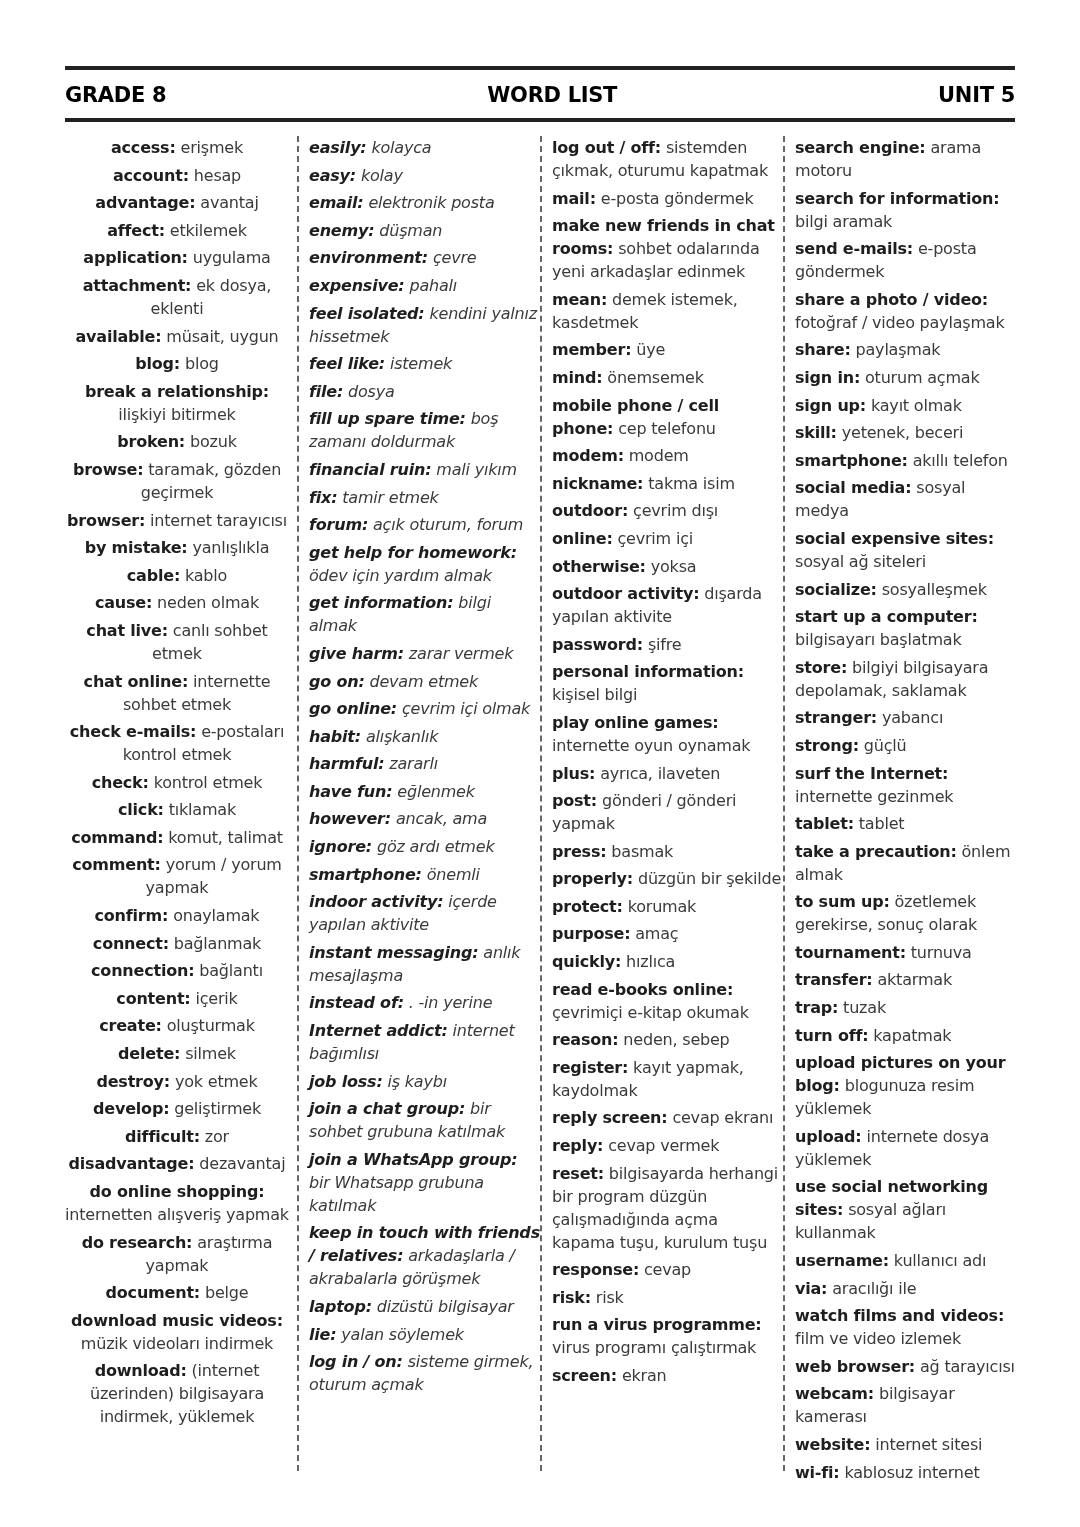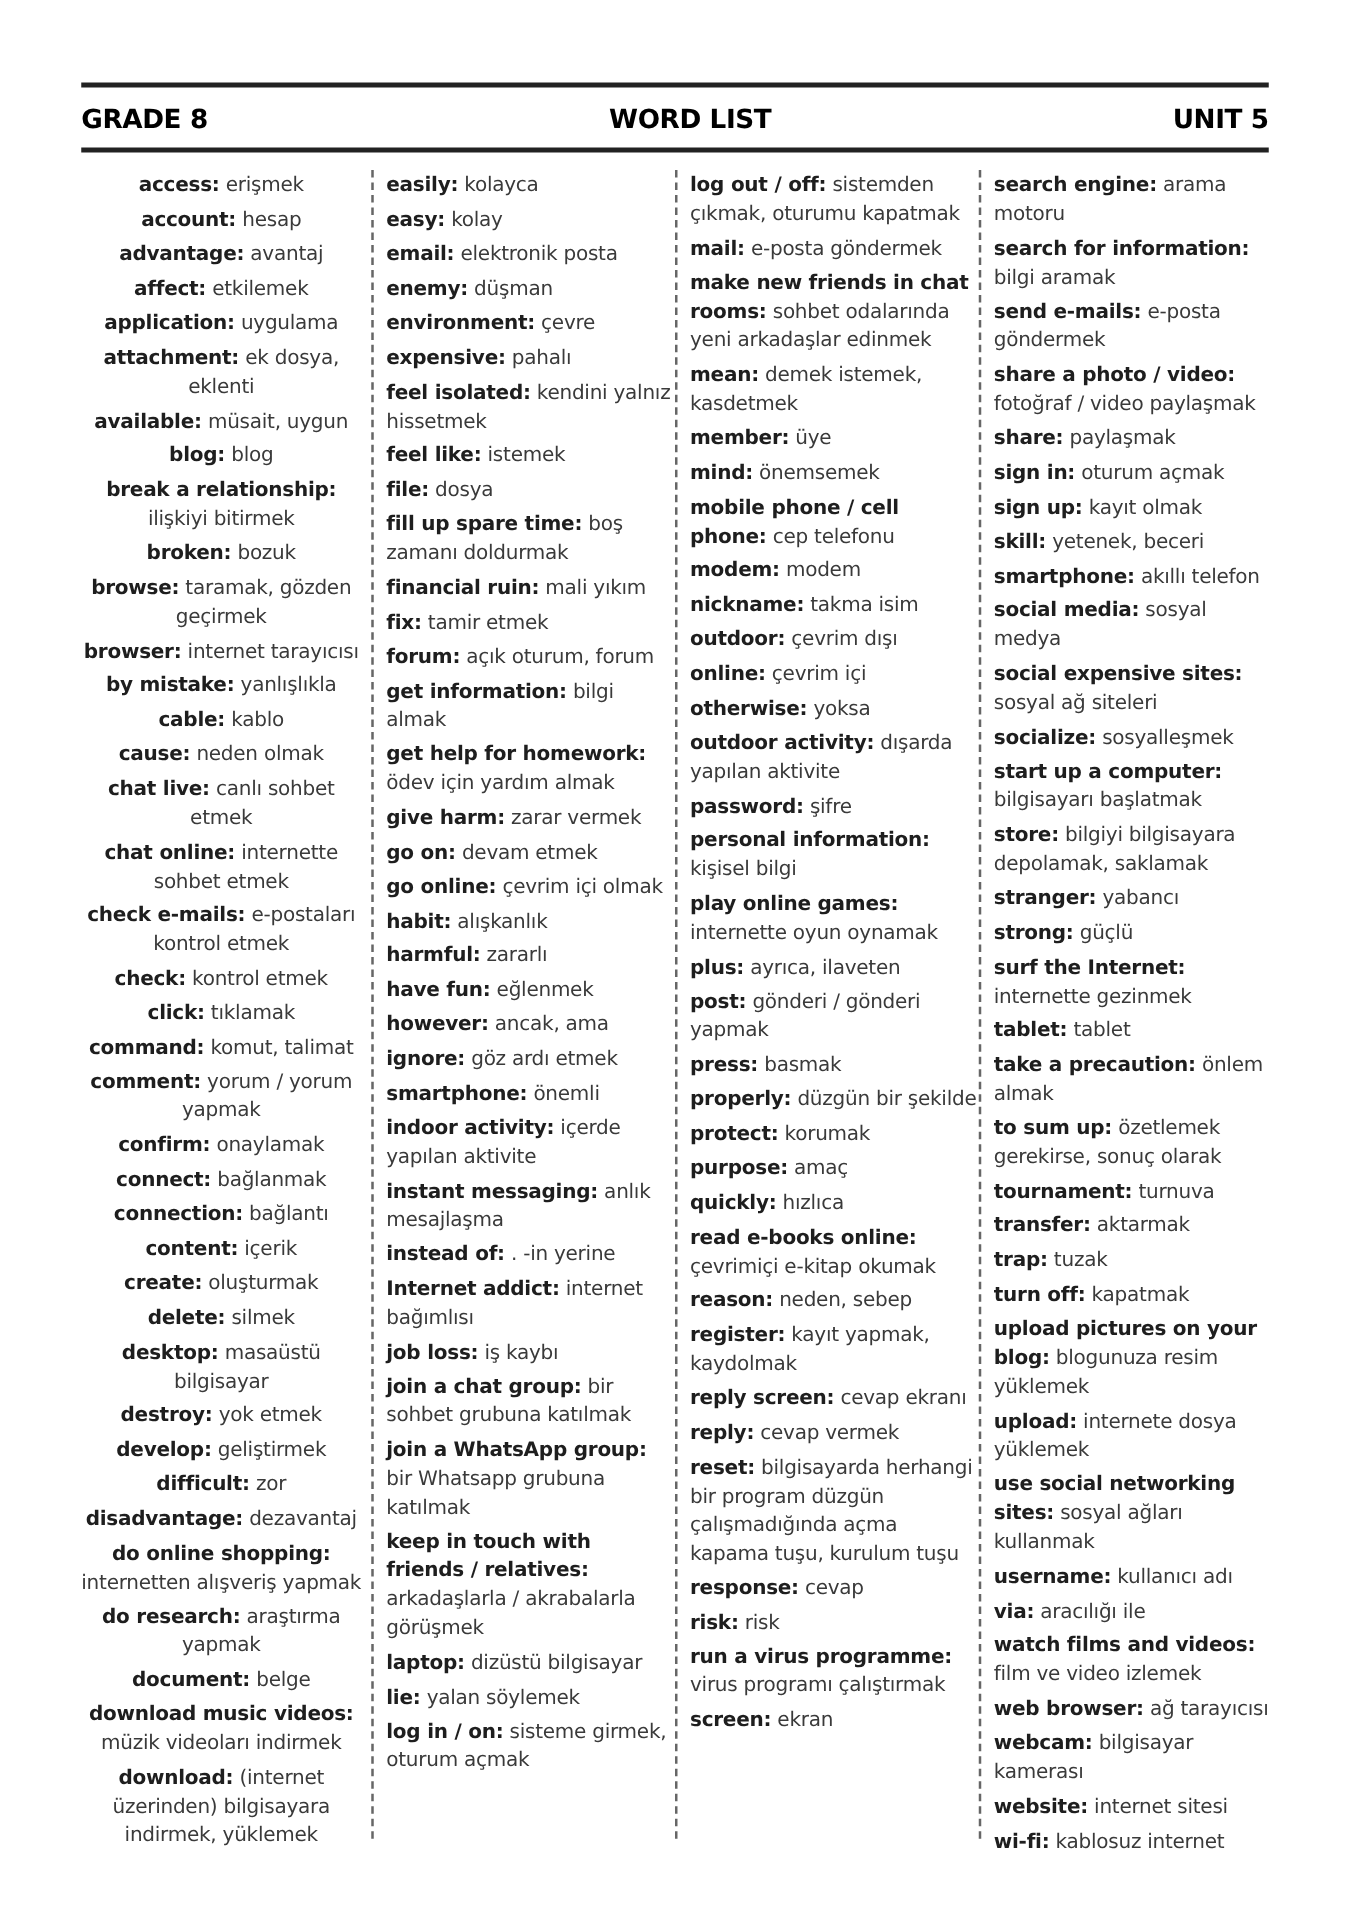--- a/index.html
+++ b/index.html
@@ -18,21 +18,21 @@
     .rule-bottom { height: 4px; background: #222; }
     .columns {
       display: flex; margin-top: 14px; height: 1335px;
     }
     .col {
       width: 243px; box-sizing: border-box;
       font-size: 16px; line-height: 23px;
     }
     .col + .col { border-left: 2px dashed #666; }
     .col:nth-child(1) { width: 232px; padding-left: 0; padding-right: 8px; text-align: center; }
-    .col:nth-child(2) { padding-left: 10px; width: 243px; }
+    .col:nth-child(2) { padding-left: 10px; width: 243px; font-style: italic; }
     .col:nth-child(3) { padding-left: 10px; width: 243px; }
     .col:nth-child(4) { padding-left: 10px; width: 232px; }
     .entry { margin-bottom: 4.6px; letter-spacing: -0.2px; }
     .term { font-weight: bold; color: #1e1e1e; }
     .def { color: #3a3a3a; }
   </style>
 </head>
 <body>
 
 <div class="page">
@@ -67,21 +67,20 @@
         <div class="entry"><span class="term">check:</span> <span class="def">kontrol etmek</span></div>
         <div class="entry"><span class="term">click:</span> <span class="def">tıklamak</span></div>
         <div class="entry"><span class="term">command:</span> <span class="def">komut, talimat</span></div>
         <div class="entry"><span class="term">comment:</span> <span class="def">yorum / yorum yapmak</span></div>
         <div class="entry"><span class="term">confirm:</span> <span class="def">onaylamak</span></div>
         <div class="entry"><span class="term">connect:</span> <span class="def">bağlanmak</span></div>
         <div class="entry"><span class="term">connection:</span> <span class="def">bağlantı</span></div>
         <div class="entry"><span class="term">content:</span> <span class="def">içerik</span></div>
         <div class="entry"><span class="term">create:</span> <span class="def">oluşturmak</span></div>
         <div class="entry"><span class="term">delete:</span> <span class="def">silmek</span></div>
-        <div class="entry"><span class="term">desktop:</span> <span class="def">masaüstü bilgisayar</span></div>
         <div class="entry"><span class="term">destroy:</span> <span class="def">yok etmek</span></div>
         <div class="entry"><span class="term">develop:</span> <span class="def">geliştirmek</span></div>
         <div class="entry"><span class="term">difficult:</span> <span class="def">zor</span></div>
         <div class="entry"><span class="term">disadvantage:</span> <span class="def">dezavantaj</span></div>
         <div class="entry"><span class="term">do online shopping:</span> <span class="def">internetten alışveriş yapmak</span></div>
         <div class="entry"><span class="term">do research:</span> <span class="def">araştırma yapmak</span></div>
         <div class="entry"><span class="term">document:</span> <span class="def">belge</span></div>
         <div class="entry"><span class="term">download music videos:</span> <span class="def">müzik videoları indirmek</span></div>
         <div class="entry"><span class="term">download:</span> <span class="def">(internet üzerinden) bilgisayara indirmek, yüklemek</span></div>
       </div>
@@ -92,22 +91,22 @@
         <div class="entry"><span class="term">enemy:</span> <span class="def">düşman</span></div>
         <div class="entry"><span class="term">environment:</span> <span class="def">çevre</span></div>
         <div class="entry"><span class="term">expensive:</span> <span class="def">pahalı</span></div>
         <div class="entry"><span class="term">feel isolated:</span> <span class="def">kendini yalnız hissetmek</span></div>
         <div class="entry"><span class="term">feel like:</span> <span class="def">istemek</span></div>
         <div class="entry"><span class="term">file:</span> <span class="def">dosya</span></div>
         <div class="entry"><span class="term">fill up spare time:</span> <span class="def">boş zamanı doldurmak</span></div>
         <div class="entry"><span class="term">financial ruin:</span> <span class="def">mali yıkım</span></div>
         <div class="entry"><span class="term">fix:</span> <span class="def">tamir etmek</span></div>
         <div class="entry"><span class="term">forum:</span> <span class="def">açık oturum, forum</span></div>
+        <div class="entry"><span class="term">get help for homework:</span> <span class="def">ödev için yardım almak</span></div>
         <div class="entry"><span class="term">get information:</span> <span class="def">bilgi almak</span></div>
-        <div class="entry"><span class="term">get help for homework:</span> <span class="def">ödev için yardım almak</span></div>
         <div class="entry"><span class="term">give harm:</span> <span class="def">zarar vermek</span></div>
         <div class="entry"><span class="term">go on:</span> <span class="def">devam etmek</span></div>
         <div class="entry"><span class="term">go online:</span> <span class="def">çevrim içi olmak</span></div>
         <div class="entry"><span class="term">habit:</span> <span class="def">alışkanlık</span></div>
         <div class="entry"><span class="term">harmful:</span> <span class="def">zararlı</span></div>
         <div class="entry"><span class="term">have fun:</span> <span class="def">eğlenmek</span></div>
         <div class="entry"><span class="term">however:</span> <span class="def">ancak, ama</span></div>
         <div class="entry"><span class="term">ignore:</span> <span class="def">göz ardı etmek</span></div>
         <div class="entry"><span class="term">smartphone:</span> <span class="def">önemli</span></div>
         <div class="entry"><span class="term">indoor activity:</span> <span class="def">içerde yapılan aktivite</span></div>

